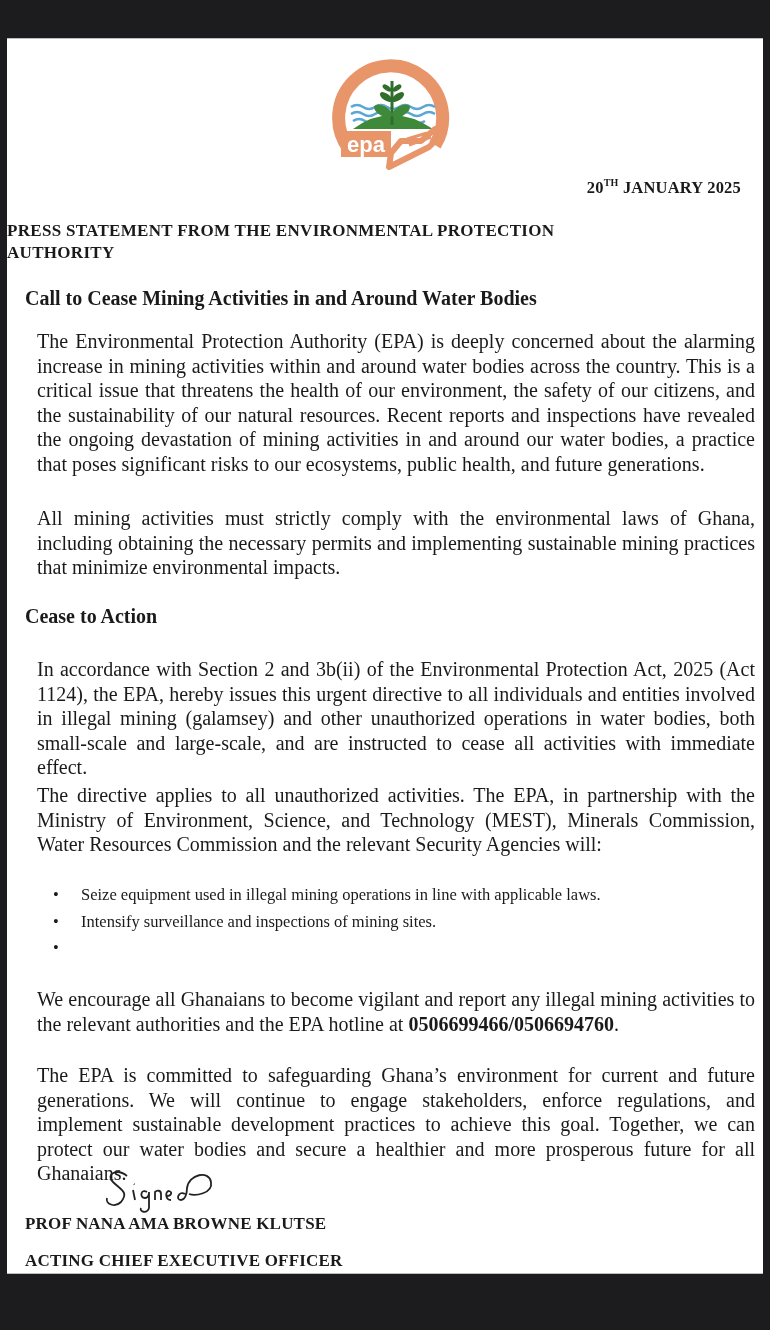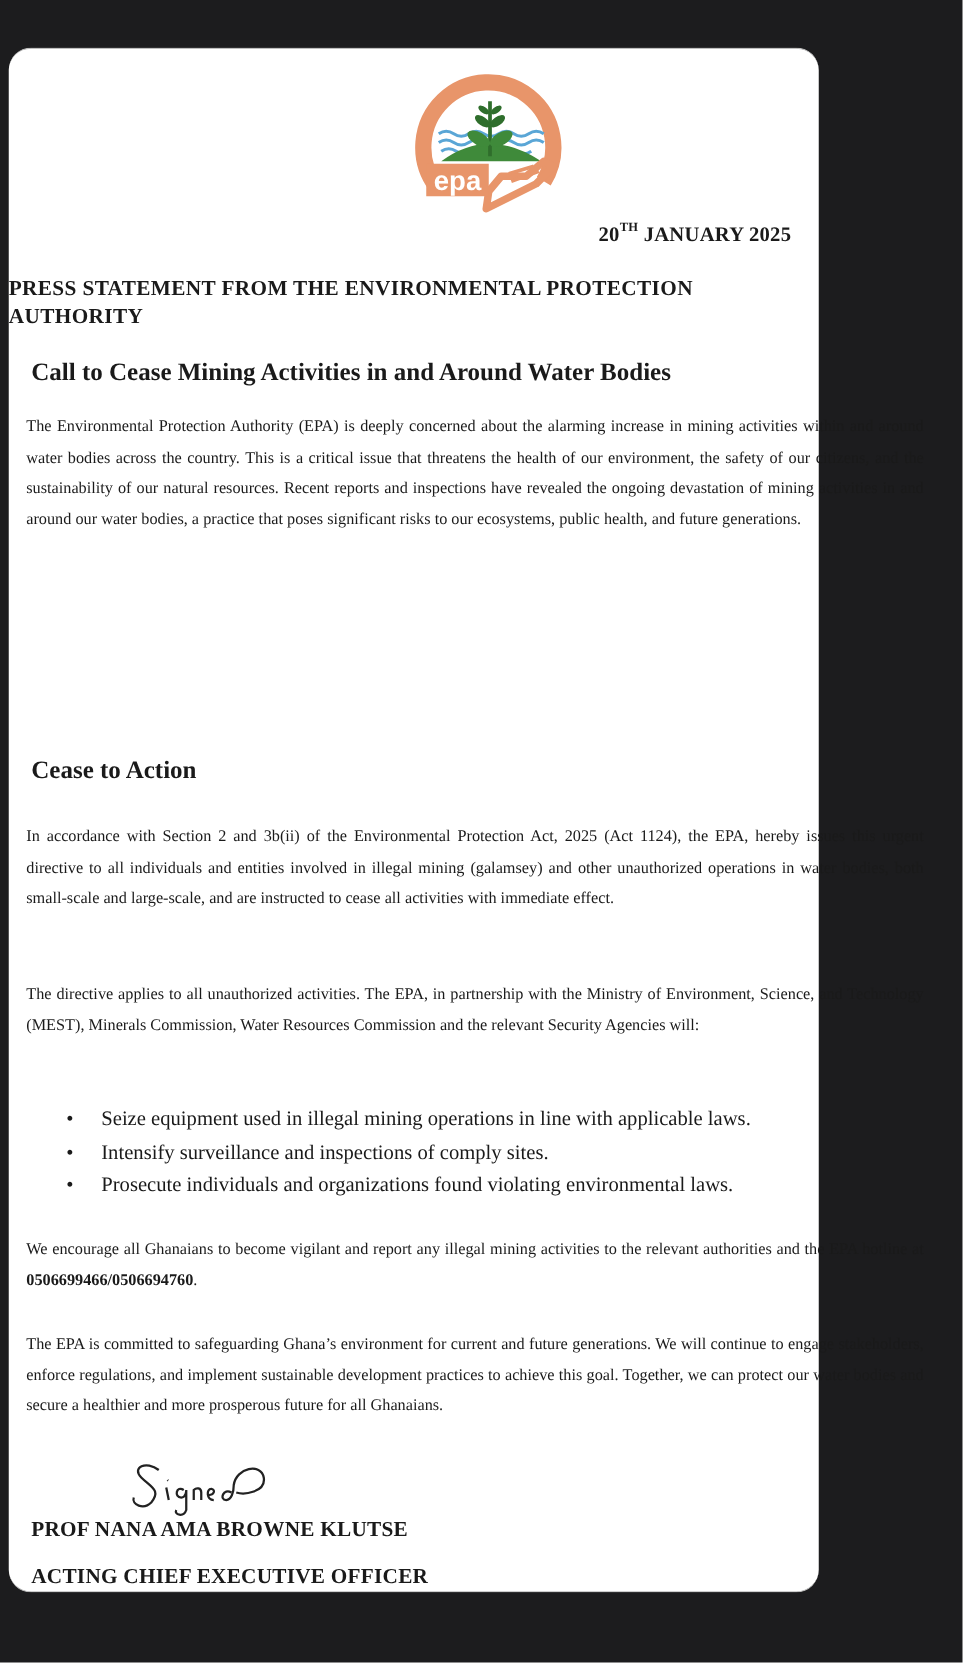--- a/index.html
+++ b/index.html
@@ -1,35 +1,35 @@
 <!DOCTYPE html>
 <html><head>
 <meta charset="utf-8">
 <style>
   html, body { margin:0; padding:0; }
   body {
     width:770px; height:1330px; background:#1c1c1e; position:relative; overflow:hidden;
     font-family:"Liberation Serif", "DejaVu Serif", serif; color:#1a1a1a;
   }
   .page {
-    position:absolute; left:7px; top:38px; width:648px; height:1234px;
-    background:#ffffff; border-top:1px solid #bdbdbd; border-bottom:1px solid #bdbdbd;border-radius:18px;
+    position:absolute; left:7px; top:38px; width:756px; height:1234px;
+    background:#ffffff; border-top:1px solid #bdbdbd; border-bottom:1px solid #bdbdbd;
   }
   .logo { position:absolute; left:324px; top:10px; width:122px; height:128px; }
   .date {
     position:absolute; right:22px; top:139px; font-weight:bold; font-size:16.5px; letter-spacing:0.2px;
   }
   .date sup { font-size:10px; vertical-align:top; position:relative; top:-1px; }
   .title {
     position:absolute; left:0; right:0; top:181px; font-weight:bold;
     font-size:17px; line-height:22px; letter-spacing:0.3px;
   }
   .heading { position:absolute; left:18px; font-weight:bold; font-size:20px; }
   .para {
-    position:absolute; left:14px; width:718px; font-size:13px; line-height:24.6px;
+    position:absolute; left:30px; width:718px; font-size:20px; line-height:24.6px;
     text-align:justify; text-align-last:left;
   }
   .bullets { position:absolute; left:46px; top:843px; margin:0; padding:0; list-style:none; font-size:16.5px; line-height:26.5px; }
   .bullets li { position:relative; padding-left:28px; }
   .bullets li .dot { position:absolute; left:0; top:0; }
   .hotline { font-weight:bold; }
   .signature { position:absolute; left:92px; top:1125px; width:120px; height:50px; }
   .signer { position:absolute; left:18px; font-weight:bold; font-size:17px; letter-spacing:0.2px; }
 </style>
 </head>
@@ -66,31 +66,32 @@
 
   <div class="title">
     <div>PRESS STATEMENT FROM THE ENVIRONMENTAL PROTECTION</div>
     <div>AUTHORITY</div>
   </div>
 
   <div class="heading" style="top:248px;">Call to Cease Mining Activities in and Around Water Bodies</div>
 
   <div class="para" style="top:290px;">The Environmental Protection Authority (EPA) is deeply concerned about the alarming increase in mining activities within and around water bodies across the country. This is a critical issue that threatens the health of our environment, the safety of our citizens, and the sustainability of our natural resources. Recent reports and inspections have revealed the ongoing devastation of mining activities in and around our water bodies, a practice that poses significant risks to our ecosystems, public health, and future generations.</div>
 
+  <div class="para" style="top:467px;">All mining activities must strictly comply with the environmental laws of Ghana, including obtaining the necessary permits and implementing sustainable mining practices that minimize environmental impacts.</div>
 
   <div class="heading" style="top:566px;">Cease to Action</div>
 
   <div class="para" style="top:618px;">In accordance with Section 2 and 3b(ii) of the Environmental Protection Act, 2025 (Act 1124), the EPA, hereby issues this urgent directive to all individuals and entities involved in illegal mining (galamsey) and other unauthorized operations in water bodies, both small-scale and large-scale, and are instructed to cease all activities with immediate effect.</div>
 
   <div class="para" style="top:744px;">The directive applies to all unauthorized activities. The EPA, in partnership with the Ministry of Environment, Science, and Technology (MEST), Minerals Commission, Water Resources Commission and the relevant Security Agencies will:</div>
 
   <ul class="bullets">
     <li><span class="dot">•</span><span>Seize equipment used in illegal mining operations in line with applicable laws.</span></li>
-    <li><span class="dot">•</span><span>Intensify surveillance and inspections of comply sites.</span></li>
-    <li><span class="dot">•</span><span>Prosecute individuals and organizations found violating environmental laws.</span></li>
+    <li><span class="dot">•</span><span>Intensify surveillance and inspections of mining sites.</span></li>
+    <li><span class="dot">•</span></li>
   </ul>
 
   <div class="para" style="top:948px;"><span>We encourage all Ghanaians to become vigilant and report any illegal mining activities to the relevant authorities and the EPA hotline at </span><span class="hotline">0506699466/0506694760</span><span>.</span></div>
 
   <div class="para" style="top:1024px;">The EPA is committed to safeguarding Ghana’s environment for current and future generations. We will continue to engage stakeholders, enforce regulations, and implement sustainable development practices to achieve this goal. Together, we can protect our water bodies and secure a healthier and more prosperous future for all Ghanaians.</div>
 
   <svg class="signature" viewBox="0 0 120 50">
     <path d="M28 12 C18 4 6 10 14 18 C22 26 30 28 22 38 C16 44 6 40 8 34" fill="none" stroke="#222" stroke-width="1.8"></path>
     <path d="M34 26 L36 36 M35 20 l0.5 0.5" fill="none" stroke="#222" stroke-width="1.8"></path>
     <path d="M48 28 C42 24 40 34 46 34 C50 34 50 28 50 28 L50 44 C48 50 40 48 42 44" fill="none" stroke="#222" stroke-width="1.8"></path>

